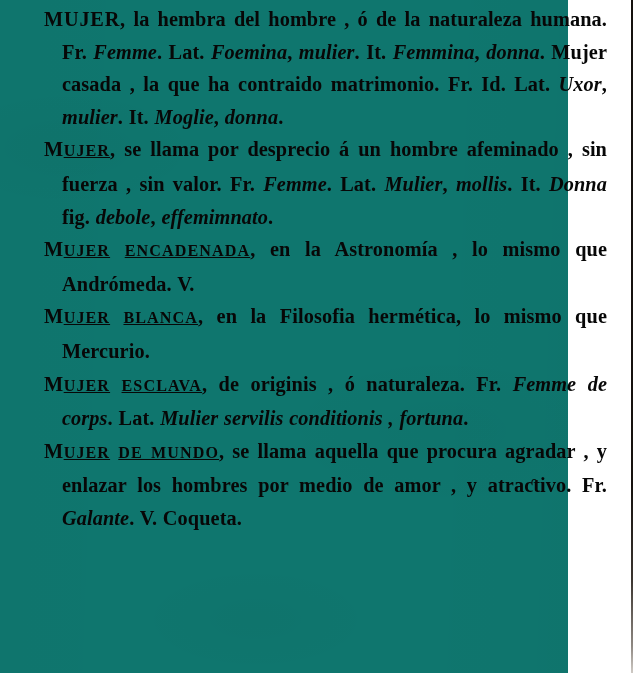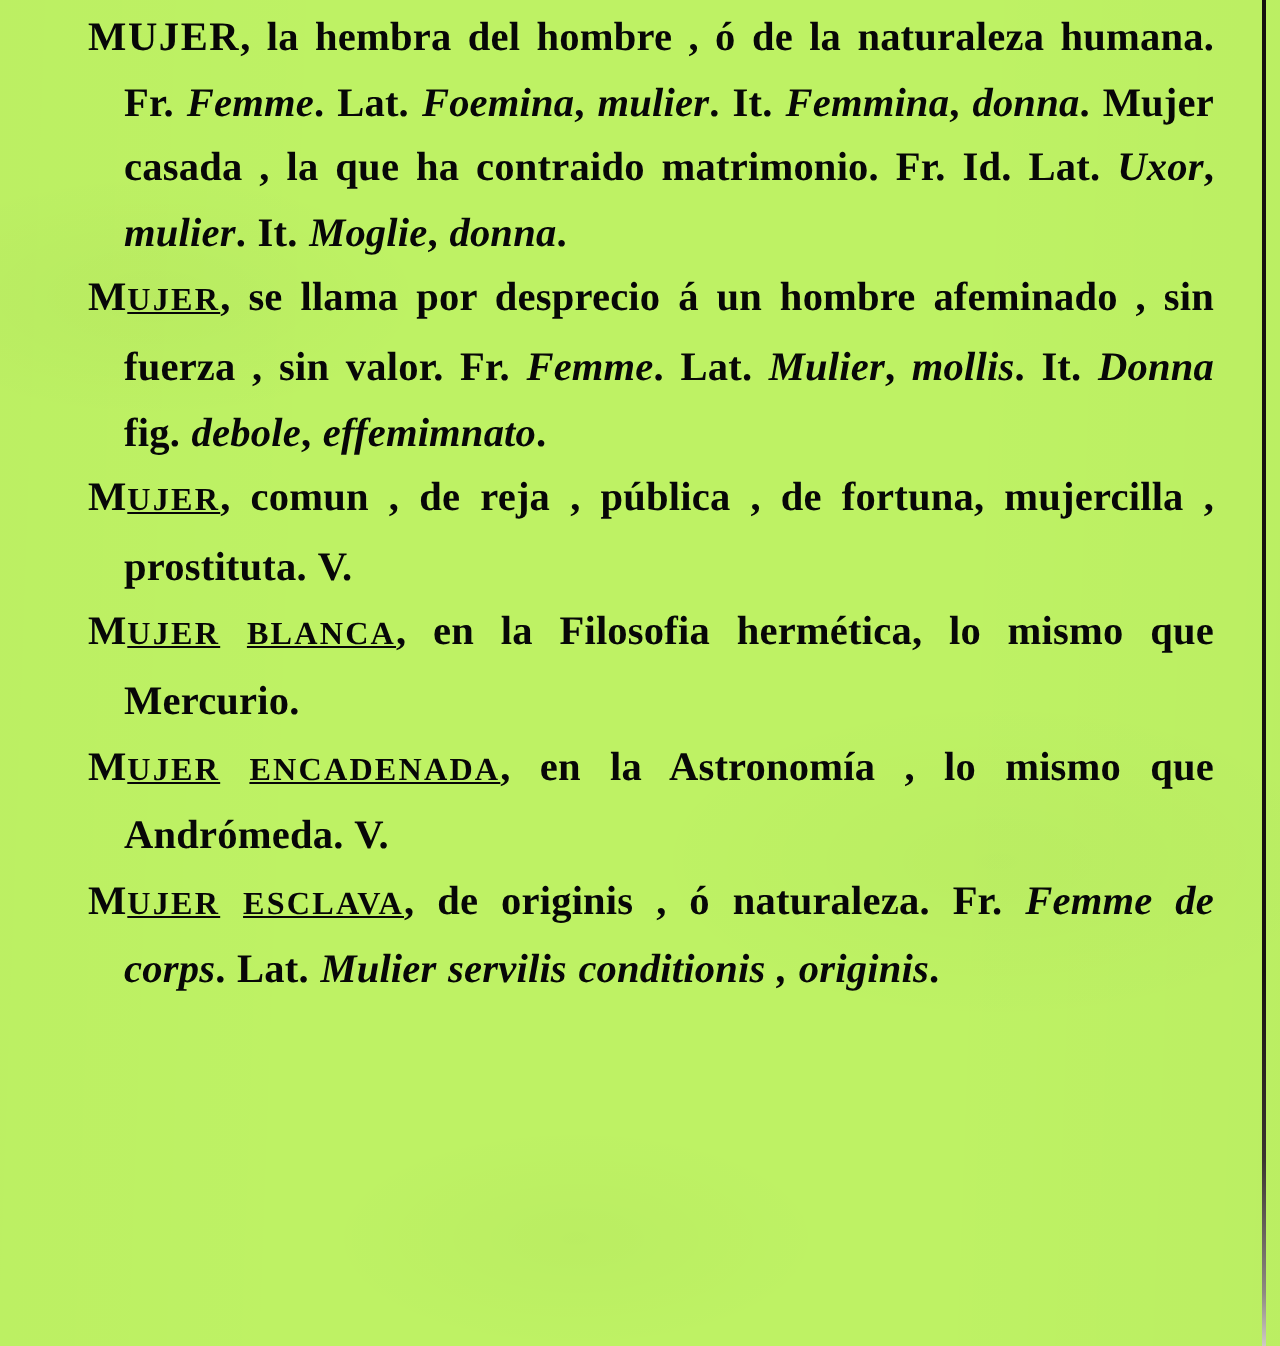--- a/index.html
+++ b/index.html
@@ -9,23 +9,23 @@
   }
   body {
     width: 640px;
     height: 673px;
     overflow: hidden;
     font-family: "Liberation Serif", "DejaVu Serif", serif;
   }
 
   #page-scan {
     position: relative;
-    width: 640px;
+    width: 568px;
     height: 673px;
-    background: #bef264;
+    background: #0f766e;
   }
 
   
   #paper-texture {
     position: absolute;
     inset: 0;
     pointer-events: none;
     background:
       radial-gradient(ellipse 200px 90px at 12% 22%, rgba(0,0,0,0.022), rgba(0,0,0,0) 70%),
       radial-gradient(ellipse 260px 120px at 78% 64%, rgba(0,0,0,0.018), rgba(0,0,0,0) 70%),
@@ -111,22 +111,22 @@
 </head>
 <body>
 
 <div id="page-scan">
 
   <div id="paper-texture"></div>
 
   <div id="text-column">
       <p class="entry"><span class="headword-caps">MUJER</span><span class="body"><span>, la hembra del hombre , ó de la naturaleza humana. Fr. </span><span class="it">Femme</span><span>. Lat. </span><span class="it">Foemina</span><span>, </span><span class="it">mulier</span><span>. It. </span><span class="it">Femmina</span><span>, </span><span class="it">donna</span><span>. Mujer casada , la que ha contraido matrimonio. Fr. Id. Lat. </span><span class="it">Uxor</span><span>, </span><span class="it">mulier</span><span>. It. </span><span class="it">Moglie</span><span>, </span><span class="it">donna</span><span>.</span></span></p>
       <p class="entry"><span class="headword-sc"><span class="lead">M</span><span class="rest">UJER</span></span><span class="body"><span>, se llama por desprecio á un hombre afeminado , sin fuerza , sin valor. Fr. </span><span class="it">Femme</span><span>. Lat. </span><span class="it">Mulier</span><span>, </span><span class="it">mollis</span><span>. It. </span><span class="it">Donna</span><span> fig. </span><span class="it">debole</span><span>, </span><span class="it">effemimnato</span><span>.</span></span></p>
-      <p class="entry"><span class="headword-sc"><span class="lead">M</span><span class="rest">UJER</span></span><span class="body"><span>, comun , de reja , pública , de fortuna, mujercilla , prostituta. V.</span></span></p>
+      <p class="entry"><span class="headword-sc"><span class="lead">M</span><span class="rest">UJER</span></span> <span class="qualifier">ENCADENADA</span><span class="body"><span>, en la Astronomía , lo mismo que Andrómeda. V.</span></span></p>
       <p class="entry"><span class="headword-sc"><span class="lead">M</span><span class="rest">UJER</span></span> <span class="qualifier">BLANCA</span><span class="body"><span>, en la Filosofia hermética, lo mismo que Mercurio.</span></span></p>
-      <p class="entry"><span class="headword-sc"><span class="lead">M</span><span class="rest">UJER</span></span> <span class="qualifier">ENCADENADA</span><span class="body"><span>, en la Astronomía , lo mismo que Andrómeda. V.</span></span></p>
-      <p class="entry"><span class="headword-sc"><span class="lead">M</span><span class="rest">UJER</span></span> <span class="qualifier">ESCLAVA</span><span class="body"><span>, de originis , ó naturaleza. Fr. </span><span class="it">Femme de corps</span><span>. Lat. </span><span class="it">Mulier servilis conditionis , originis</span><span>.</span></span></p>
+      <p class="entry"><span class="headword-sc"><span class="lead">M</span><span class="rest">UJER</span></span> <span class="qualifier">ESCLAVA</span><span class="body"><span>, de originis , ó naturaleza. Fr. </span><span class="it">Femme de corps</span><span>. Lat. </span><span class="it">Mulier servilis conditionis , fortuna</span><span>.</span></span></p>
+      <p class="entry"><span class="headword-sc"><span class="lead">M</span><span class="rest">UJER</span></span> <span class="qualifier">DE MUNDO</span><span class="body"><span>, se llama aquella que procura agradar , y enlazar los hombres por medio de amor , y atraƈtivo. Fr. </span><span class="it">Galante</span><span>. V. Coqueta.</span></span></p>
       <p class="entry"></p>
     </div>
 
   <div id="column-rule"></div>
 
 </div>
 
 </body></html>

